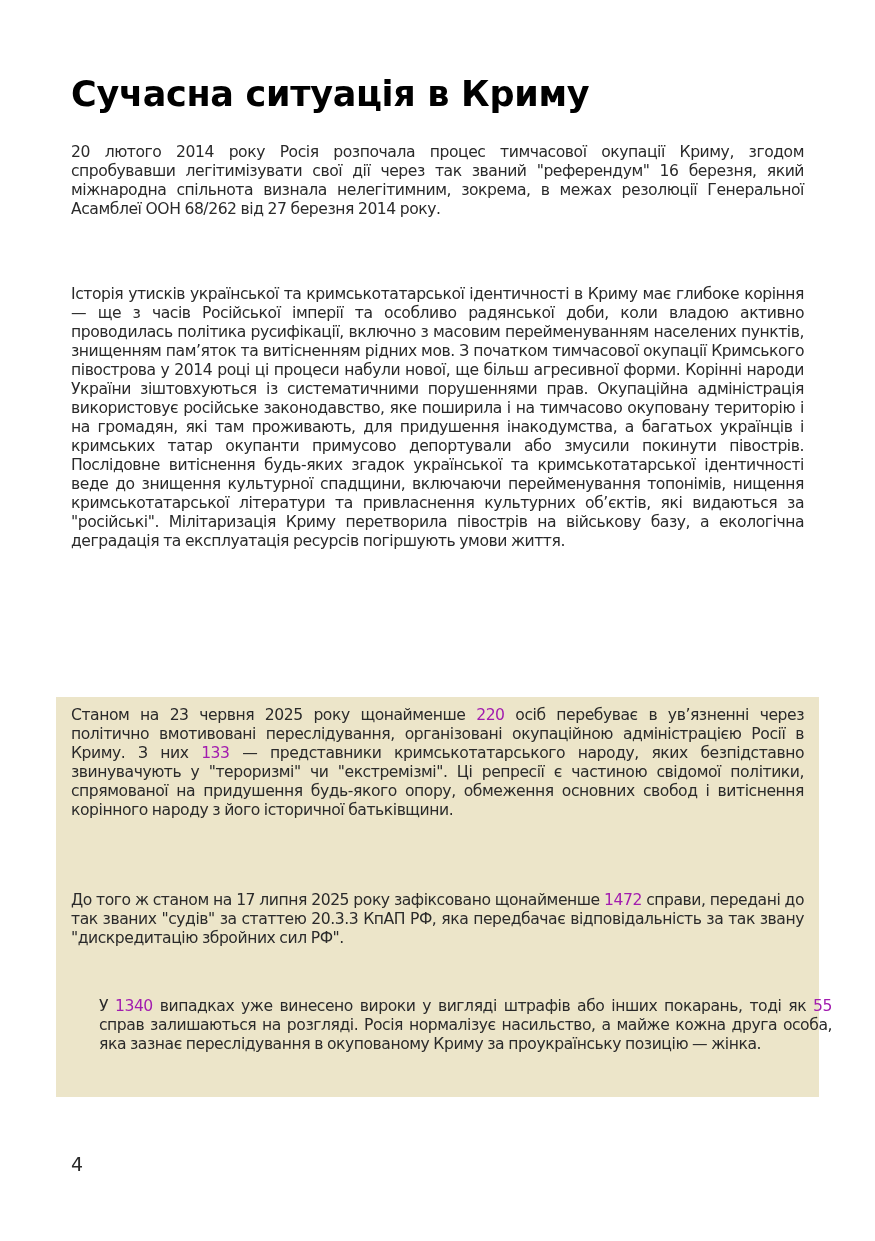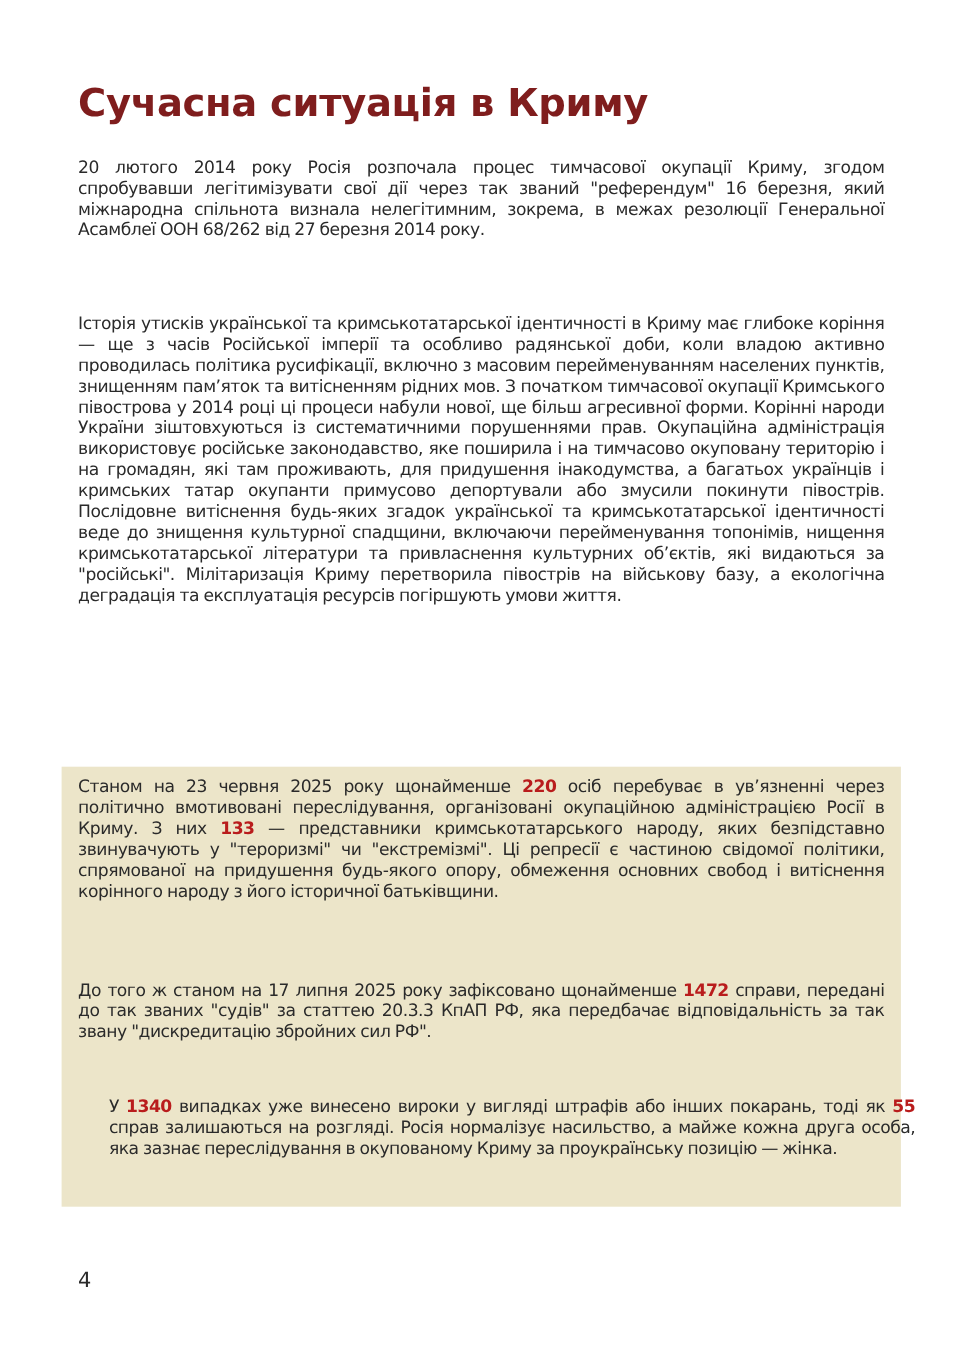--- a/index.html
+++ b/index.html
@@ -17,21 +17,21 @@
     }
     .page-title {
       position: absolute;
       left: 71px;
       top: 70px;
       margin: 0;
       font-family: "DejaVu Sans", sans-serif;
       font-weight: bold;
       font-size: 35px;
       letter-spacing: -0.3px;
-      color: #7f1d1d;
+      color: #000000;
       line-height: 48px;
     }
     .para {
       position: absolute;
       left: 71px;
       width: 733px;
       margin: 0;
       font-size: 15.6px;
       line-height: 19px;
       text-align: justify;
@@ -49,21 +49,21 @@
       height: 400px;
       background: #ece5c9;
     }
     .callout .para {
       left: 15px;
       width: 733px;
     }
     .callout .cp-1 { top: 9px; }
     .callout .cp-2 { top: 188px; margin-top: 6px; }
     .callout .cp-3 { top: 300px; margin-left: 28px; }
-    b { font-weight: bold; color: #b91c1c; }
+    b { font-weight: normal; color: #a21caf; }
     .page-number {
       position: absolute;
       left: 71px;
       top: 1152px;
       font-size: 19px;
       line-height: 24px;
       color: #2a2a2a;
       font-family: "DejaVu Sans", sans-serif;
     }
   </style>

